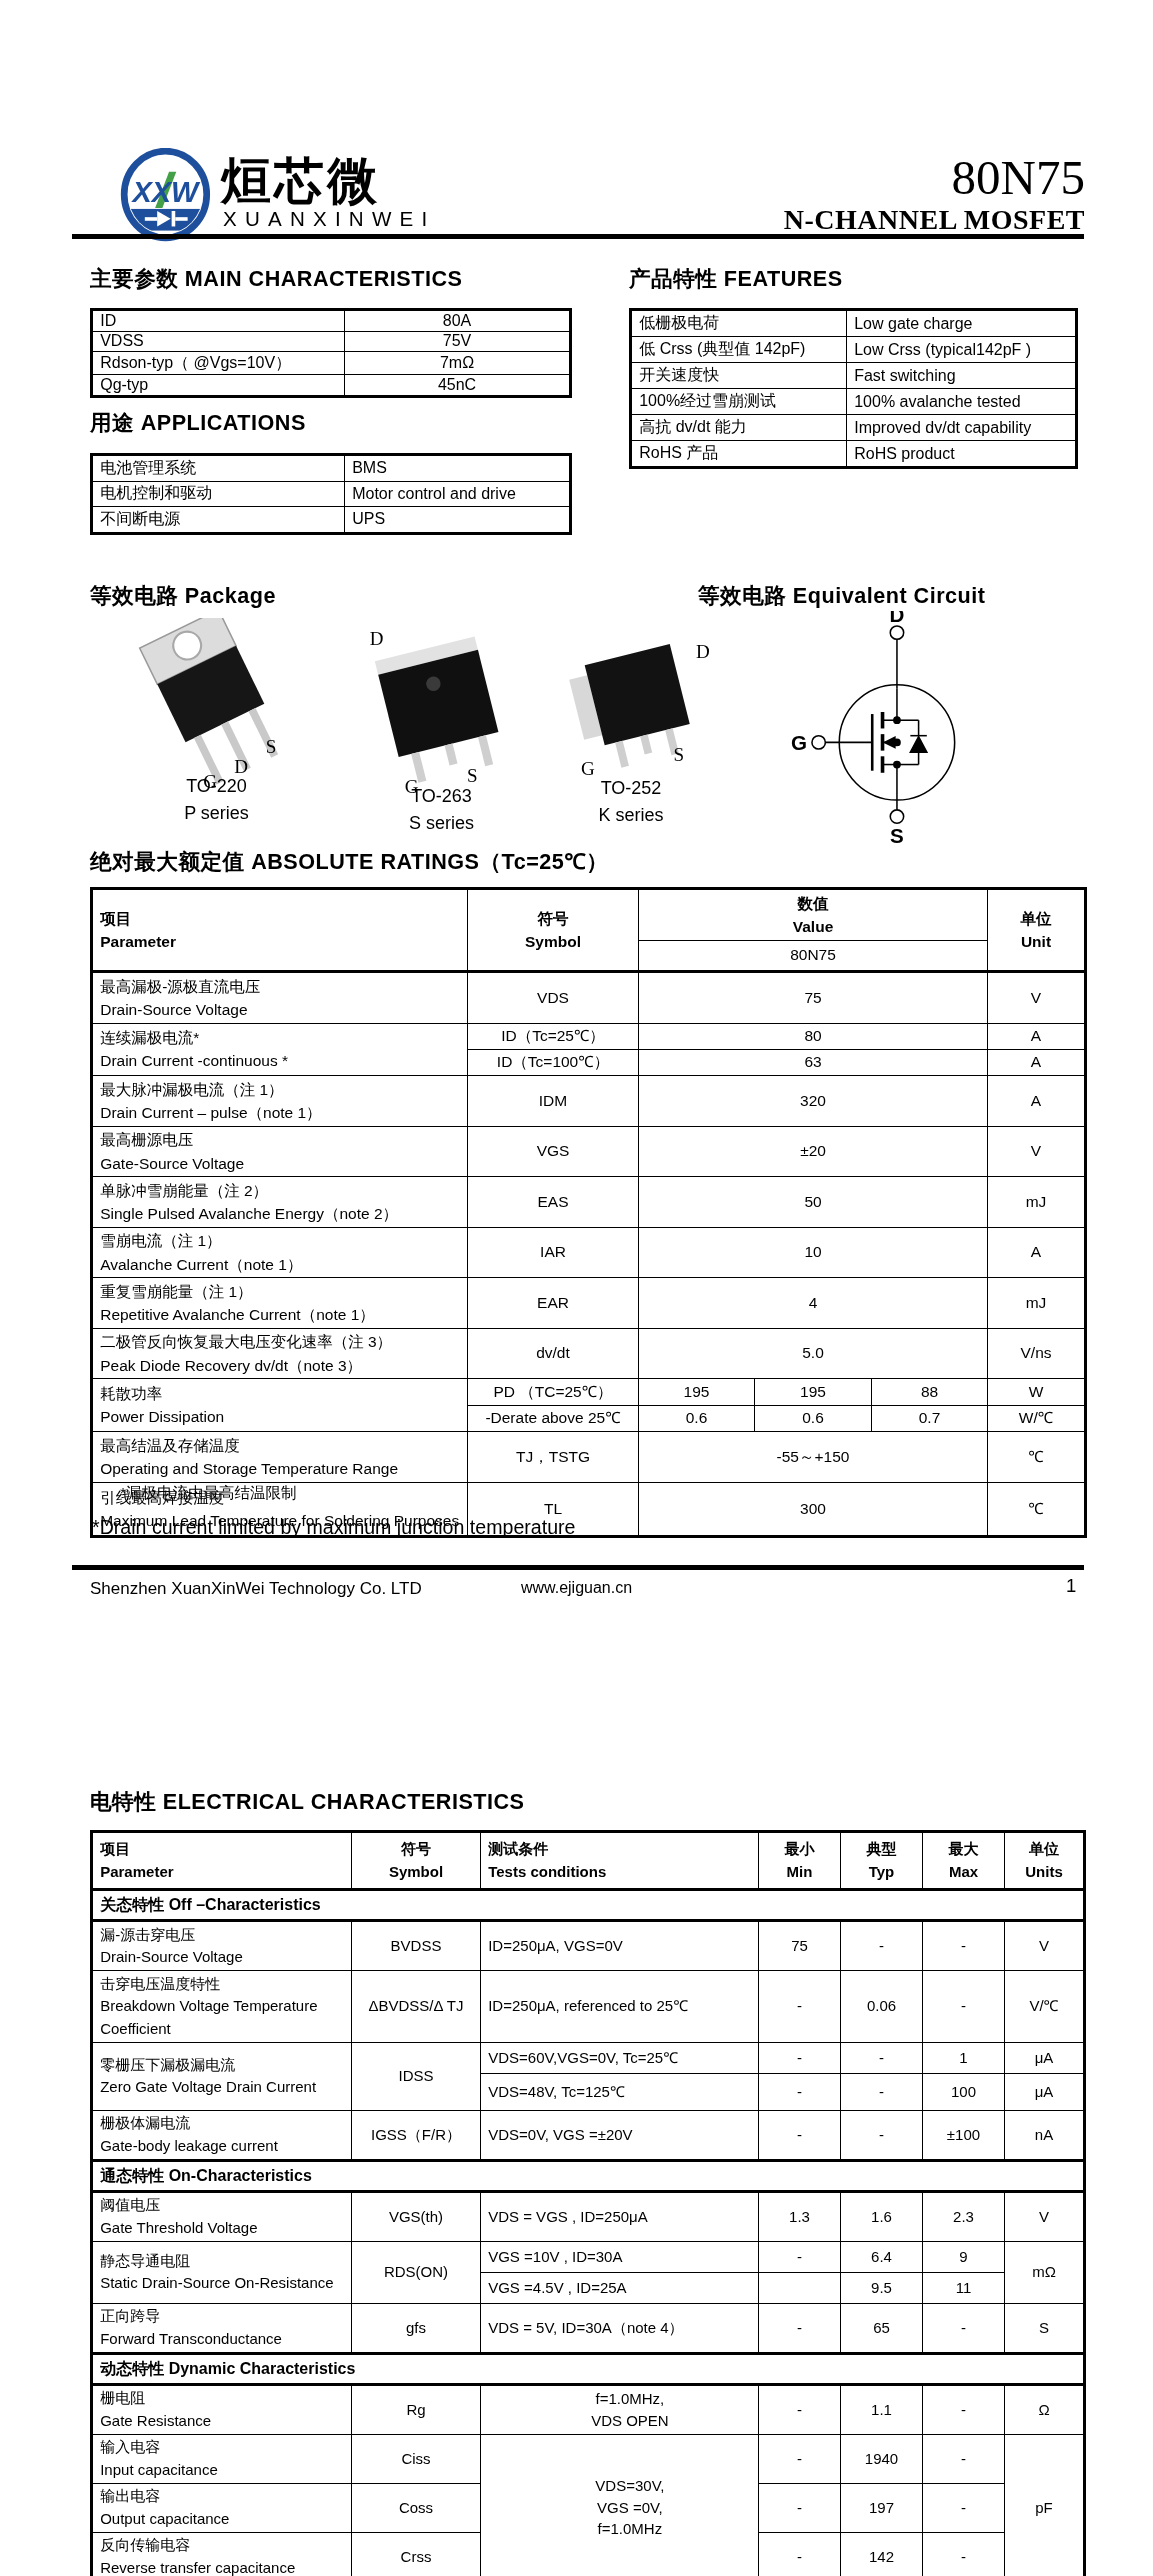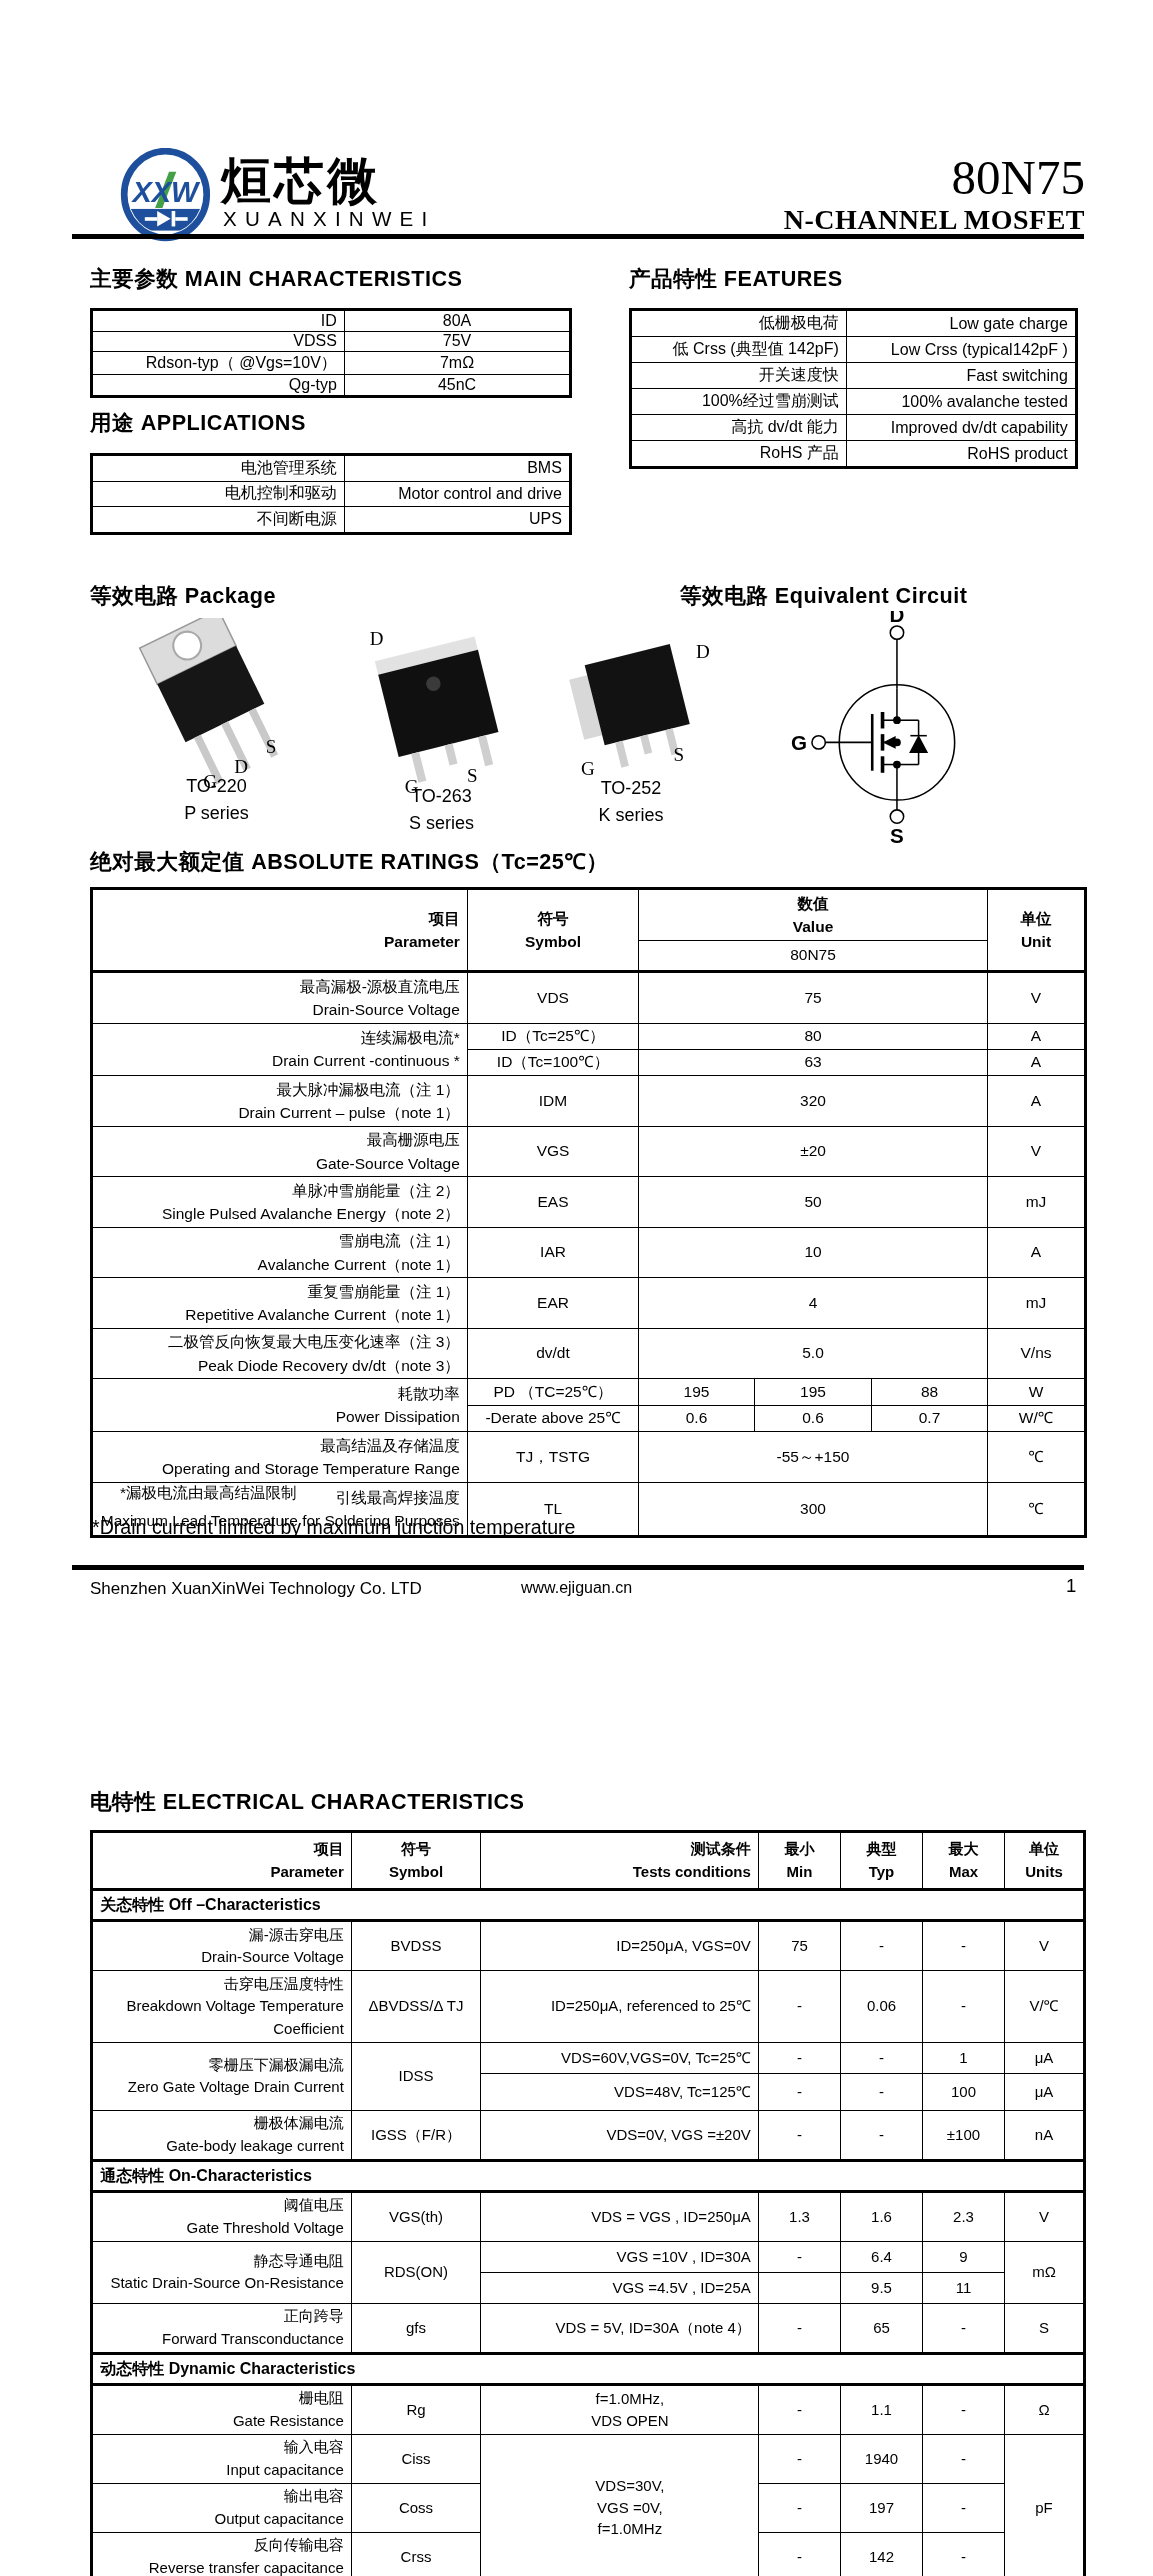--- a/index.html
+++ b/index.html
@@ -9,21 +9,21 @@
   .sec-title{position:absolute;font-size:21.6px;font-weight:bold;letter-spacing:0.5px;white-space:nowrap;}
   .part-block{position:absolute;left:567px;top:152px;width:518px;text-align:right;font-family:"Liberation Serif",serif;}
   .model{font-size:49px;line-height:52px;}
   .subtitle{font-size:28px;font-weight:bold;line-height:31px;letter-spacing:0.5px;}
   .logo-cn{position:absolute;left:221px;top:148px;font-size:50px;font-weight:bold;letter-spacing:3.1px;}
   .logo-en{position:absolute;left:223px;top:207px;font-size:20.6px;letter-spacing:8.2px;}
   table{border-collapse:collapse;table-layout:fixed;background:#fff;}
   td{border:1.5px solid #000;padding:1.5px 7.2px;vertical-align:middle;word-wrap:break-word;}
   .outer{border:3.6px solid #000;}
   .c{text-align:center;}
-  .p{text-align:right;}
+  .p{text-align:left;}
   .cn,.en{display:block;line-height:1.5;}
   .pre{white-space:pre-line;padding-left:28px;}
   .mt{width:479px;font-size:16px;}
   .mt td{height:18.5px;padding:0.5px 7.2px;}
   .at{width:479px;font-size:16px;}
   .at td{height:21.6px;}
   .ft{width:446px;font-size:16px;}
   .ft td{height:22px;}
   .rt{width:994px;font-size:15.5px;line-height:1.45;}
   .et{width:994px;font-size:15px;line-height:1.45;}
@@ -146,21 +146,21 @@
           <td class="p">Motor control and drive</td>
         </tr>
     <tr>
           <td class="p">不间断电源</td>
           <td class="p">UPS</td>
         </tr>
   </tbody>
     </table>
 
   <div class="sec-title" style="left:90px;top:581px;">等效电路 Package</div>
-  <div class="sec-title" style="left:680px;top:581px;">等效电路 Equivalent Circuit</div>
+  <div class="sec-title" style="left:698px;top:581px;">等效电路 Equivalent Circuit</div>
 
   <svg class="ap" style="left:103px;top:618px;" width="232" height="178" viewBox="0 0 450 345">
     <g transform="rotate(-26 200 140)">
       <rect x="120" y="10" width="170" height="78" fill="#dcdcdc" stroke="#9a9a9a" stroke-width="3"></rect>
       <circle cx="205" cy="46" r="27" fill="#ffffff" stroke="#a8a8a8" stroke-width="4"></circle>
       <rect x="120" y="88" width="170" height="125" fill="#161616"></rect>
       <rect x="138" y="213" width="15" height="100" fill="#c9c9c9"></rect>
       <rect x="197" y="213" width="15" height="100" fill="#c9c9c9"></rect>
       <rect x="256" y="213" width="15" height="100" fill="#c9c9c9"></rect>
     </g>

